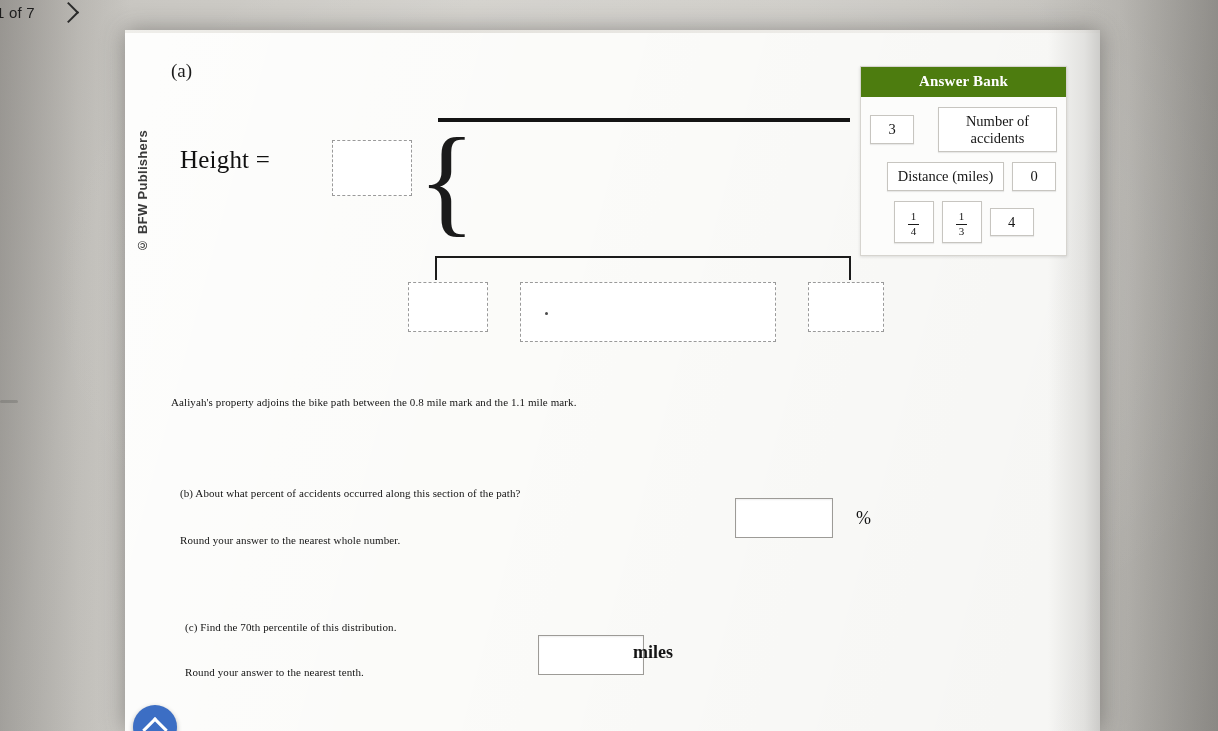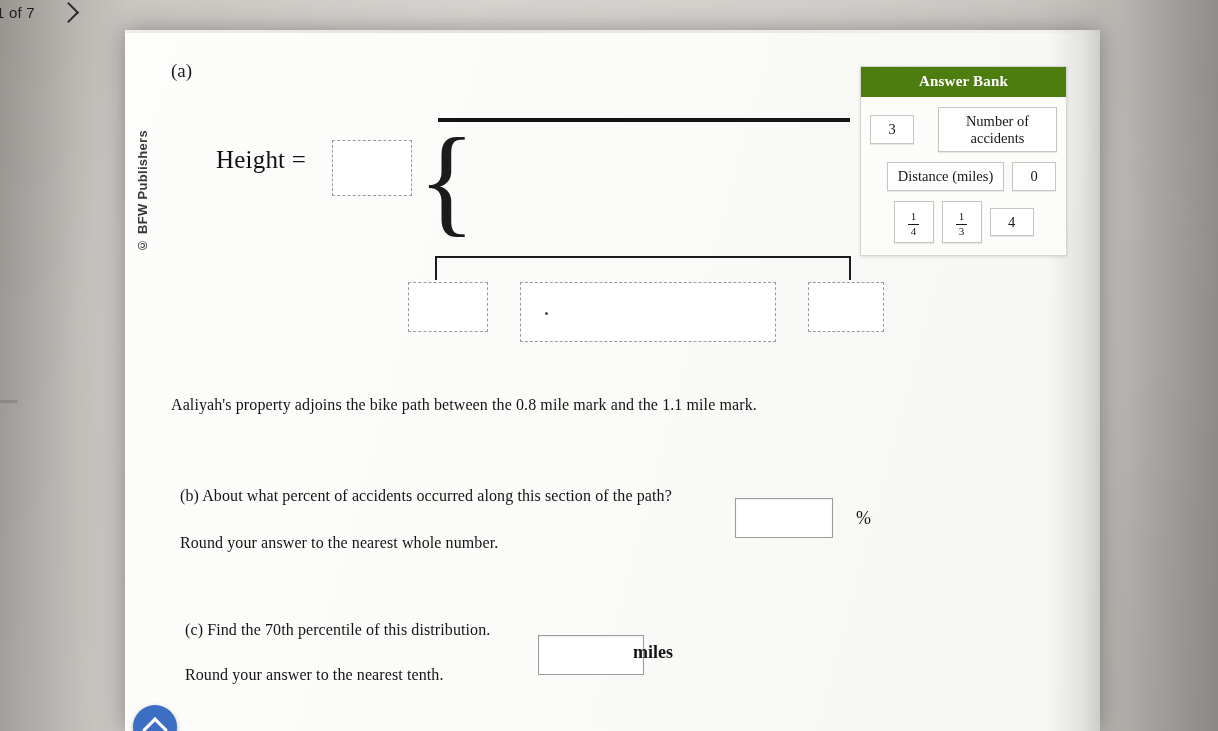--- a/index.html
+++ b/index.html
@@ -121,21 +121,20 @@
     width: 720px;
     height: 215px;
   }
   .height-label {
     position: absolute;
     left: 0px;
     top: 56px;
     font-size: 25px;
     color: #111;
     letter-spacing: 0.2px;
-    margin-left: 36px;
   }
   .ans-box {
     position: absolute;
     border: 1.5px dashed #9a9a9a;
     background: #ffffff;
     box-shadow: inset 0 0 0 1px rgba(255,255,255,0.9);
   }
   .box-height-eq { left: 152px; top: 50px; width: 78px; height: 54px; }
 
   .brace {
@@ -242,21 +241,21 @@
   .chip-frac .bar {
     width: 11px;
     height: 1px;
     background: #1a1a1a;
     margin: 1px 0;
   }
 
   
   .para {
     position: absolute;
-    font-size: 16px;
+    font-size: 11px;
     color: #141414;
     letter-spacing: 0.1px;
     white-space: nowrap;
   }
   .p-intro { left: 46px; top: 366px; }
   .p-b-q   { left: 55px; top: 457px; }
   .p-b-r   { left: 55px; top: 504px; }
   .p-c-q   { left: 60px; top: 591px; }
   .p-c-r   { left: 60px; top: 636px; }
 

